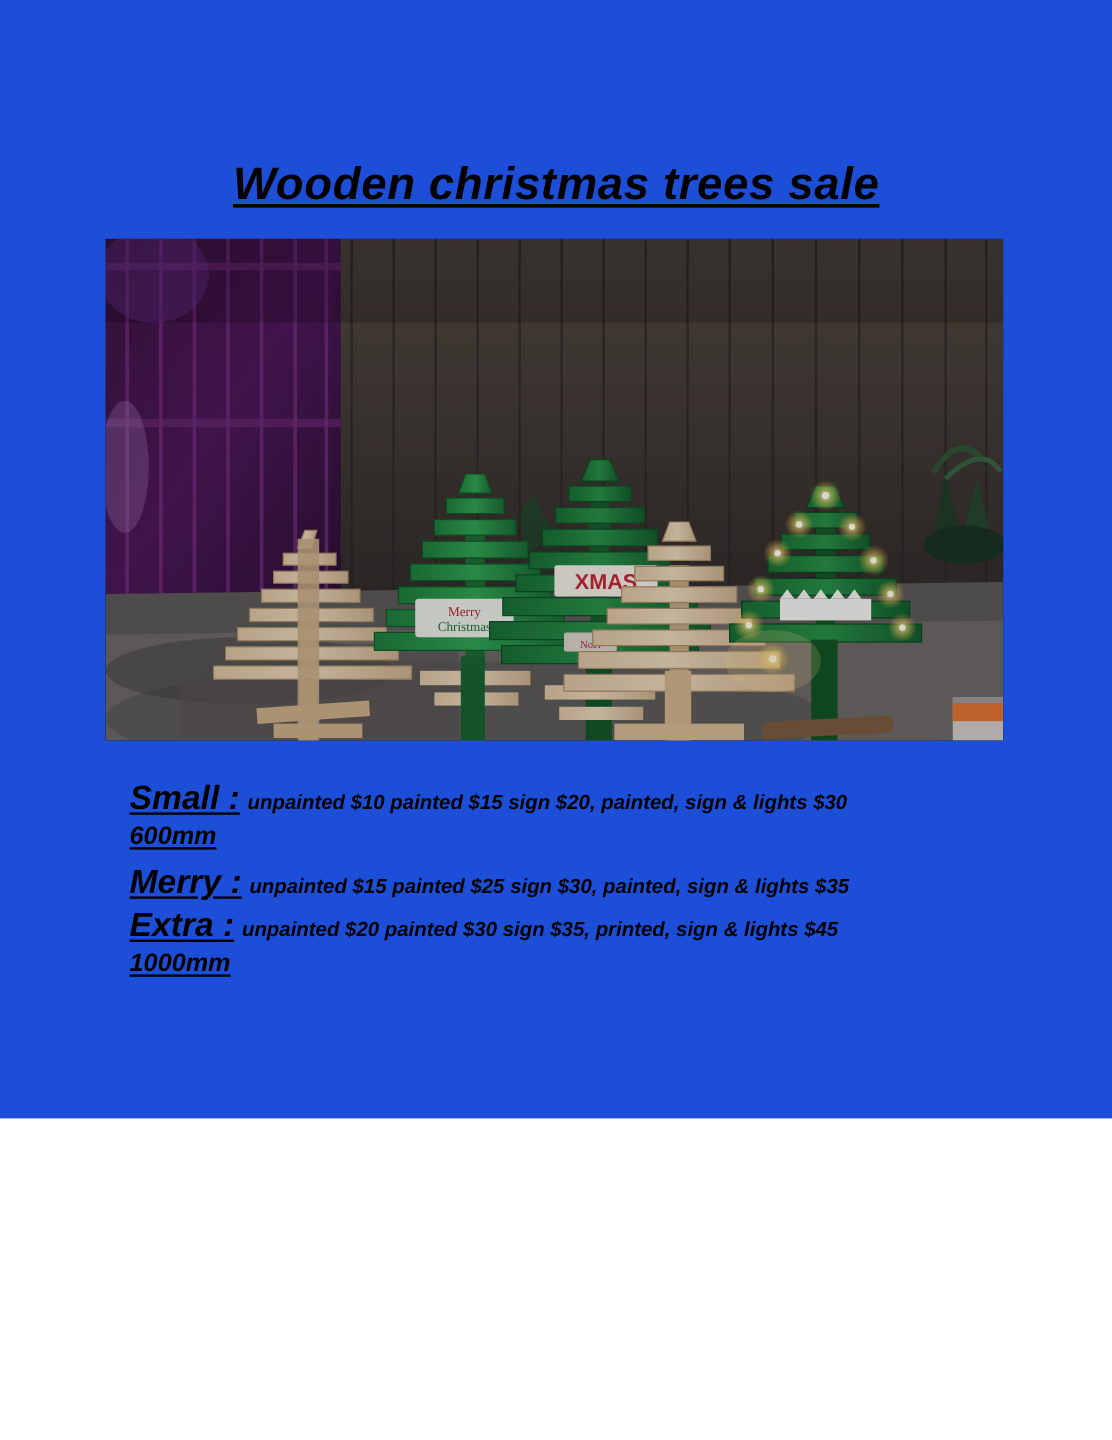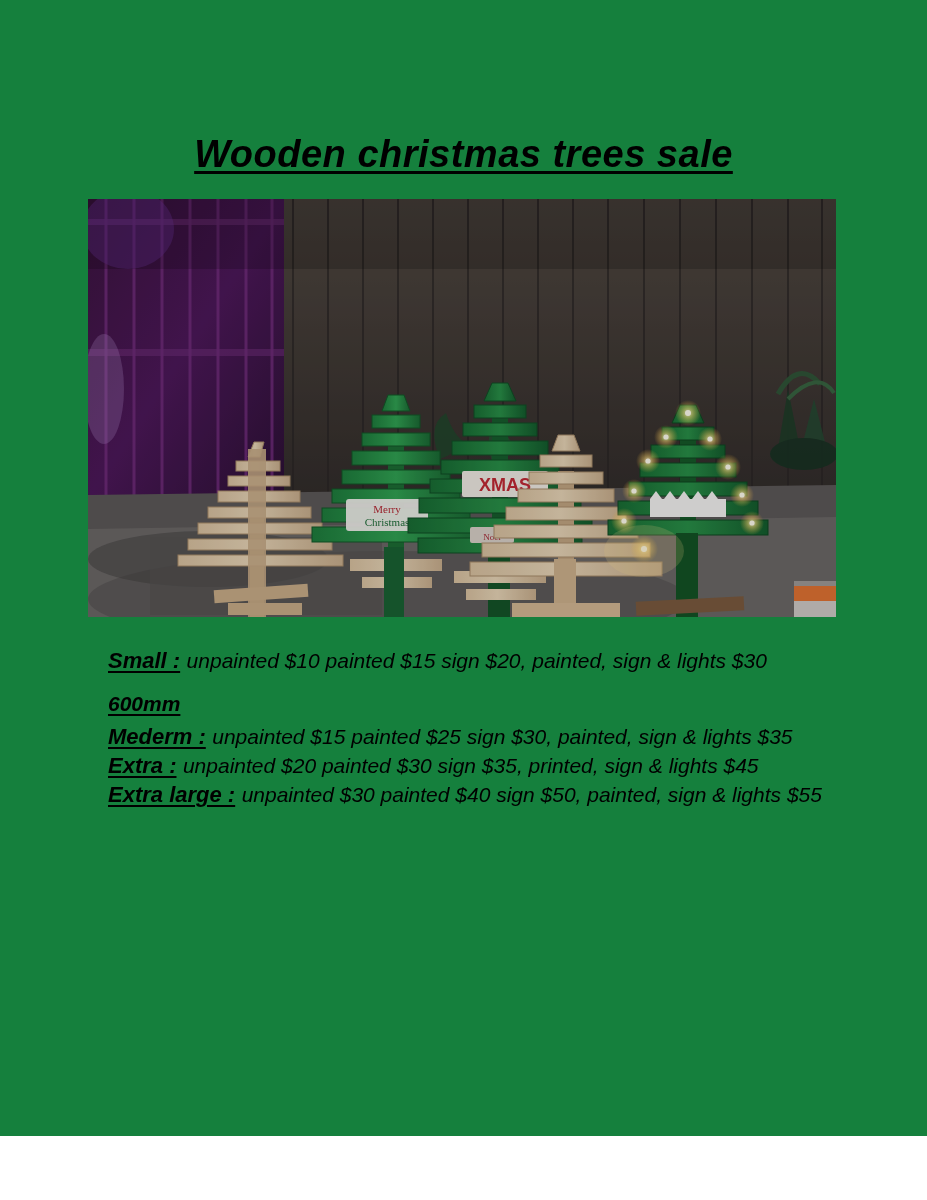--- a/index.html
+++ b/index.html
@@ -11,22 +11,22 @@
     width: 927px;
     height: 1200px;
     font-family: "Liberation Sans", sans-serif;
     color: #000000;
     overflow: hidden;
     position: relative;
   }
   .page {
     position: relative;
     width: 927px;
-    height: 1136px;
-    background: #15803d;
+    height: 932px;
+    background: #1d4ed8;
   }
   .doc-title {
     position: absolute;
     top: 108px;
     left: 0;
     width: 927px;
     text-align: center;
     font-size: 38px;
     font-weight: bold;
     font-style: italic;
@@ -59,41 +59,41 @@
     width: 760px;
   }
   .price-row {
     margin-bottom: 2px;
   }
   .price-line1 {
     white-space: nowrap;
     line-height: 1.22;
   }
   .size-label {
-    font-size: 22px;
+    font-size: 28px;
     font-weight: bold;
     font-style: italic;
     text-decoration: underline;
     text-underline-offset: 3px;
   }
   .price-detail {
-    font-size: 21px;
+    font-size: 17px;
     font-style: italic;
-    font-weight: normal;
+    font-weight: bold;
     padding-left: 2px;
   }
   .dimension {
     font-size: 21px;
     font-weight: bold;
     font-style: italic;
     text-decoration: underline;
     text-underline-offset: 3px;
     line-height: 1.35;
     display: block;
-    margin-top: 15px;
+    margin-top: 1px;
     margin-bottom: 6px;
   }
 </style>
 </head>
 <body>
 
 <div class="page">
 
   <h1 class="doc-title">
     <span>Wooden christmas trees sale</span>
@@ -368,33 +368,30 @@
     <div class="price-row">
       <div class="price-line1">
         <span class="size-label">Small :</span>
         <span class="price-detail">unpainted $10 painted $15 sign $20, painted, sign &amp; lights $30</span>
       </div>
       <span class="dimension">600mm</span>
     </div>
 
     <div class="price-row">
       <div class="price-line1">
-        <span class="size-label">Mederm :</span>
+        <span class="size-label">Merry :</span>
         <span class="price-detail">unpainted $15 painted $25 sign $30, painted, sign &amp; lights $35</span>
       </div>
     </div>
 
     <div class="price-row">
       <div class="price-line1">
         <span class="size-label">Extra :</span>
         <span class="price-detail">unpainted $20 painted $30 sign $35, printed, sign &amp; lights $45</span>
       </div>
+      <span class="dimension">1000mm</span>
     </div>
 
     <div class="price-row">
-      <div class="price-line1">
-        <span class="size-label">Extra large :</span>
-        <span class="price-detail">unpainted $30 painted $40 sign $50, painted, sign &amp; lights $55</span>
-      </div>
     </div>
 
   </div>
 </div>
 
 </body></html>

